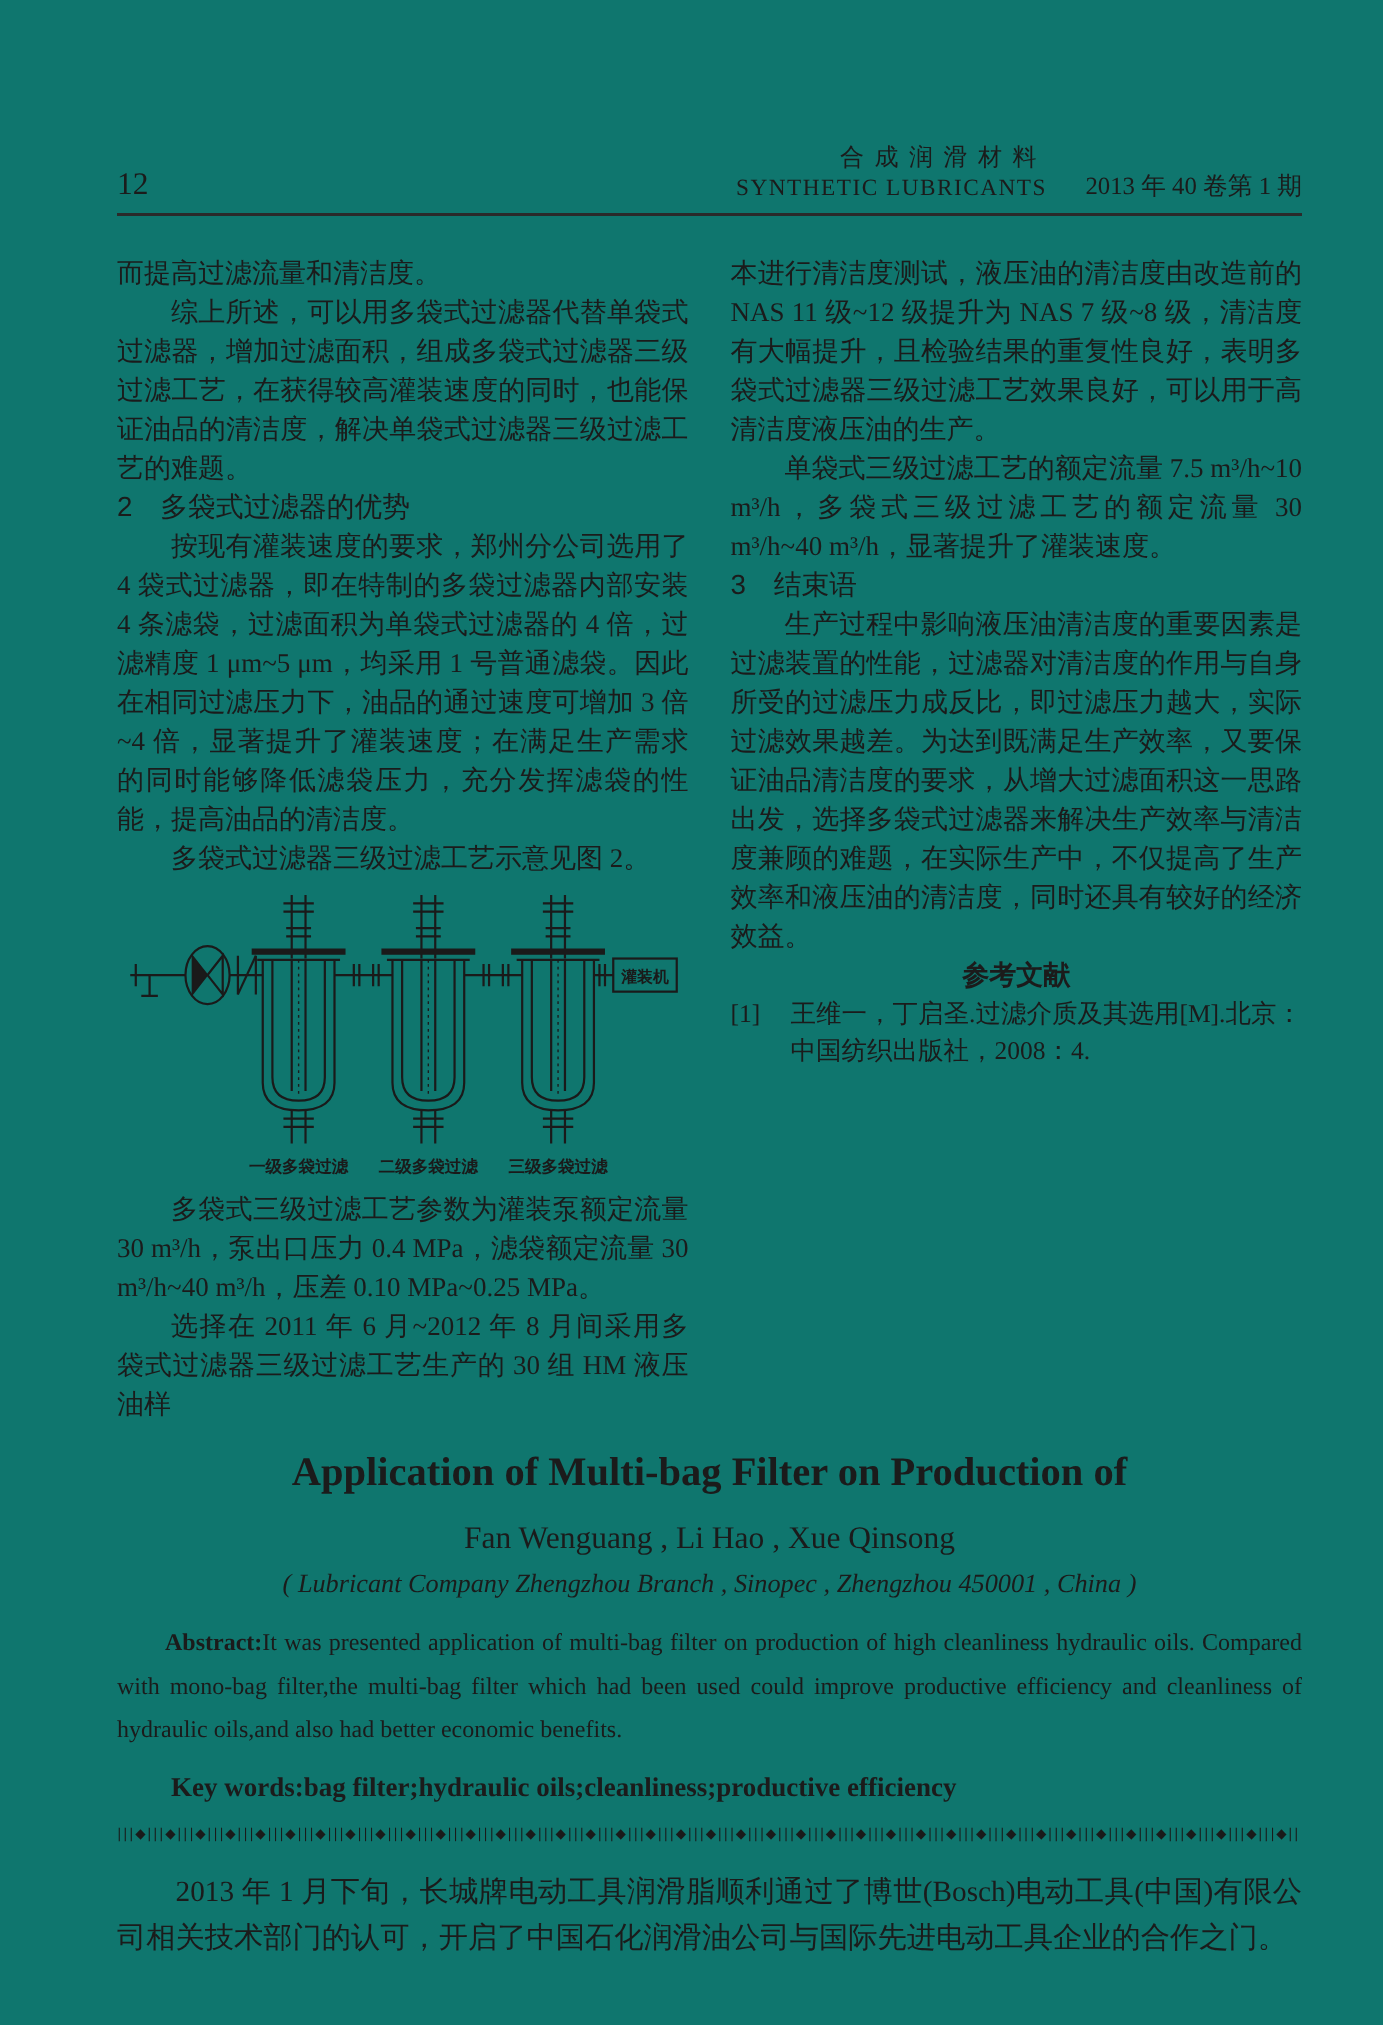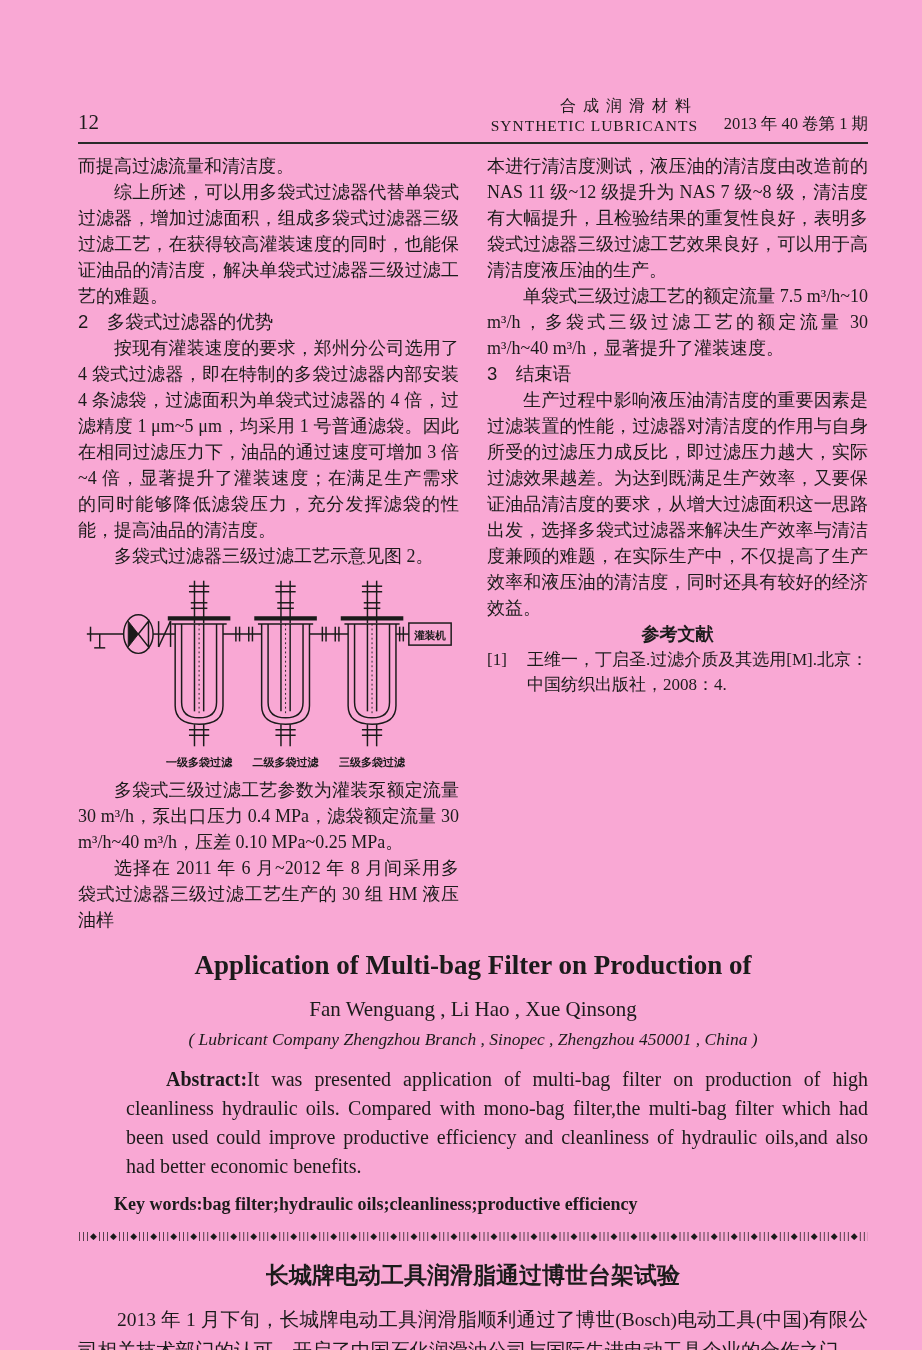--- a/index.html
+++ b/index.html
@@ -1,51 +1,51 @@
 <!DOCTYPE html>
 <html><head>
 <meta charset="utf-8">
 <style>
   html,body{margin:0;padding:0;background:#e8e8e6;}
   .page{
-    width:922px;height:1350px;margin:0 auto;background:#f9a8d4;
+    width:922px;height:1350px;margin:0 auto;background:#0f766e;
     box-sizing:border-box;padding:96px 54px 0 78px;position:relative;
     font-family:"Liberation Serif","DejaVu Serif",serif;color:#1b1b1b;
     overflow:hidden;
   }
   
   .header{display:flex;align-items:flex-end;border-bottom:2.5px solid #2a2a2a;padding-bottom:7px;}
   .pageno{width:90px;font-size:21px;}
   .jtitle{flex:1;text-align:right;line-height:1.25;}
   .jtitle .cn{font-size:16px;letter-spacing:7px;}
   .jtitle .en{font-size:15.5px;letter-spacing:1px;}
   .issue{width:170px;text-align:right;font-size:16.5px;}
   
-  .columns{display:flex;gap:28px;margin-top:9px;}
+  .columns{display:flex;gap:28px;margin-top:25px;}
   .col{width:388px;font-size:18px;line-height:26px;text-align:justify;}
   .col p{margin:0;text-indent:2em;}
   .col p.noindent{text-indent:0;}
   .sec-h{font-family:"Liberation Sans","DejaVu Sans",sans-serif;font-weight:normal;
          font-size:18.5px;margin:5px 0 4px 0;text-indent:0 !important;}
   .refs-h{font-family:"Liberation Sans","DejaVu Sans",sans-serif;font-weight:bold;
           font-size:18px;text-align:center;margin:12px 0 10px 0;text-indent:0 !important;}
   .ref{display:flex;font-size:17px;line-height:25px;}
   .ref .lbl{width:40px;flex:none;}
   .ref .txt{flex:1;}
   
   .figure{margin:8px 0 4px 0;text-align:center;}
   .figure svg{display:block;margin:0 auto;}
   .fig-caption{font-family:"Liberation Sans","DejaVu Sans",sans-serif;font-weight:bold;
                font-size:17.5px;margin-top:2px;}
   
   .en-block{margin-top:14px;text-align:center;}
   .en-title{font-size:27px;font-weight:bold;line-height:37px;}
   .authors{font-size:21px;margin-top:13px;}
   .affil{font-size:17.5px;font-style:italic;margin-top:7px;}
-  .abstract{text-align:justify;font-size:20px;line-height:29px;margin-top:15px;text-indent:2em;margin-left:48px;}
+  .abstract{text-align:justify;font-size:16px;line-height:29px;margin-top:15px;text-indent:2em;}
   .abstract b{font-weight:bold;}
   .keywords{text-align:left;font-size:18px;font-weight:bold;margin-top:13px;text-indent:2em;}
   
   .separator{margin-top:16px;height:15px;overflow:hidden;white-space:nowrap;
              font-family:"DejaVu Sans",sans-serif;font-size:9px;letter-spacing:1px;color:#1a1a1a;}
   .news-title{text-align:center;font-family:"Liberation Sans","DejaVu Sans",sans-serif;
               font-weight:bold;font-size:23px;margin-top:14px;}
   .news-body{font-size:19.5px;line-height:31px;text-indent:2em;text-align:justify;margin-top:13px;}
   svg .ln{stroke:#1a1a1a;stroke-width:1.6;fill:none;}
   svg .thick{stroke:#1a1a1a;stroke-width:4.5;fill:none;}
@@ -202,17 +202,16 @@
     </div>
     <div class="authors">Fan Wenguang , Li Hao , Xue Qinsong</div>
     <div class="affil">( Lubricant Company Zhengzhou Branch , Sinopec , Zhengzhou 450001 , China )</div>
     <div class="abstract"><b>Abstract:</b><span>It was presented application of multi-bag filter on production of high cleanliness hydraulic oils. Compared with mono-bag filter,the multi-bag filter which had been used could improve productive efficiency and cleanliness of hydraulic oils,and also had better economic benefits.</span></div>
     <div class="keywords"><span>Key words:</span><span>bag filter;hydraulic oils;cleanliness;productive efficiency</span></div>
   </div>
 
   <div class="separator">|||◆|||◆|||◆|||◆|||◆|||◆|||◆|||◆|||◆|||◆|||◆|||◆|||◆|||◆|||◆|||◆|||◆|||◆|||◆|||◆|||◆|||◆|||◆|||◆|||◆|||◆|||◆|||◆|||◆|||◆|||◆|||◆|||◆|||◆|||◆|||◆|||◆|||◆|||◆|||◆|||◆|||◆|||◆|||◆|||◆|||◆|||◆|||◆|||◆|||◆|||◆|||◆|||◆|||◆|||◆|||◆|||◆|||◆|||◆|||◆|||◆|||◆|||◆|||◆|||◆|||◆|||◆|||◆|||◆|||◆|||◆|||◆|||◆|||◆|||◆|||◆|||◆|||◆|||◆|||◆|||◆|||◆|||◆|||◆|||◆|||◆|||◆|||◆|||◆|||◆|||◆|||◆|||◆|||◆|||◆|||◆|||◆|||◆|||◆|||◆|||◆|||◆|||◆|||◆|||◆|||◆|||◆|||◆|||◆|||◆|||◆|||◆|||◆|||◆|||◆|||◆|||◆|||◆|||◆|||◆</div>
 
   <div>
-    <div class="news-title">长城牌电动工具润滑脂通过博世台架试验</div>
     <p class="news-body">2013 年 1 月下旬，长城牌电动工具润滑脂顺利通过了博世(Bosch)电动工具(中国)有限公司相关技术部门的认可，开启了中国石化润滑油公司与国际先进电动工具企业的合作之门。</p>
   </div>
 
 </div>
 
 </body></html>

